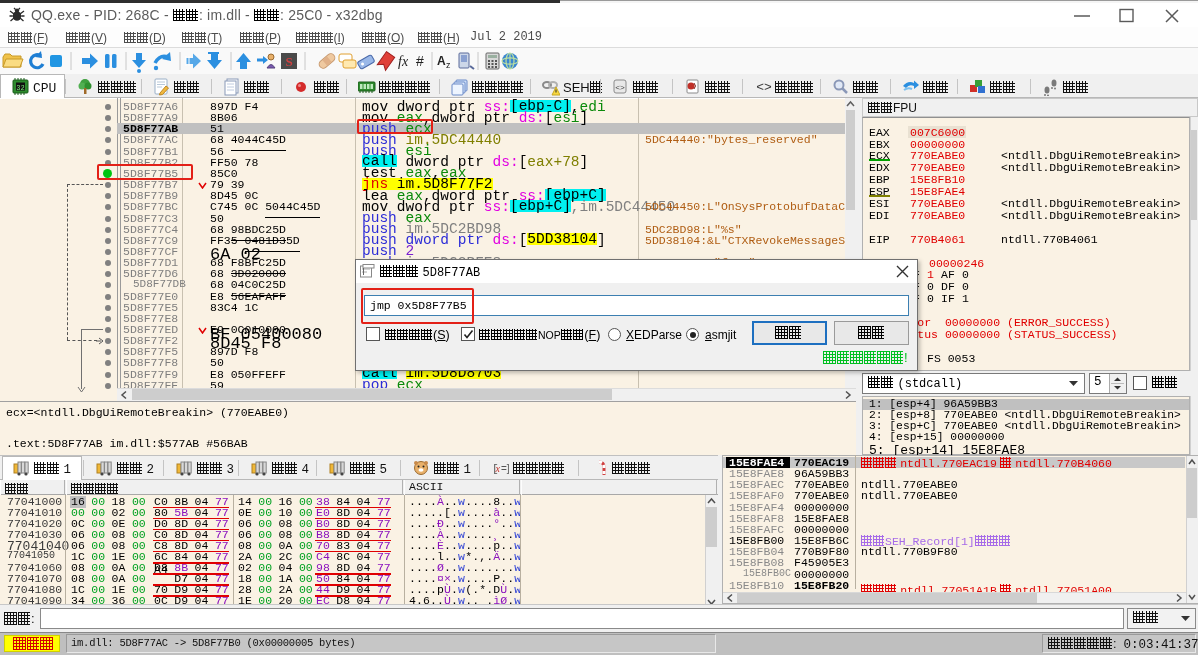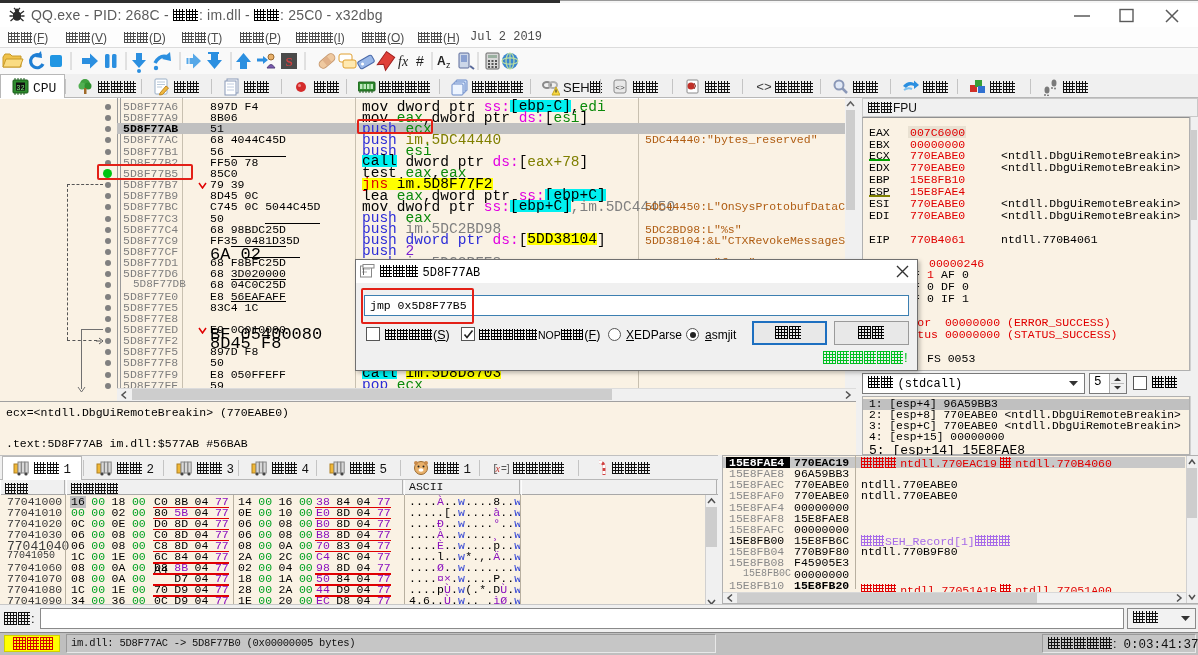--- a/index.html
+++ b/index.html
@@ -1,21 +1,21 @@
 <!DOCTYPE html>
 <html><head><meta charset="utf-8"><style>
 *{margin:0;padding:0;box-sizing:border-box}
 html,body{width:1198px;height:655px;overflow:hidden}
 body{font-family:"Liberation Sans",sans-serif;position:relative;background:#f0f0f0}
 .a{position:absolute}
 .mono{font-family:"Liberation Mono",monospace;white-space:pre;line-height:1.05}
 .z{display:inline-block;background:
  repeating-linear-gradient(0deg,var(--zc,#000) 0 1px,transparent 1px 3px),
  repeating-linear-gradient(90deg,var(--zc,#000) 0 1px,transparent 1px 3px);}
-.ub{display:inline-block;vertical-align:top;height:23px;border-bottom:1px solid #000}
+.ub{display:inline-block;vertical-align:top;height:17px;border-bottom:1px solid #000}
 .zb .z{background:
  repeating-linear-gradient(0deg,var(--zc,#000) 0 1.3px,transparent 1.3px 3px),
  repeating-linear-gradient(90deg,var(--zc,#000) 0 1.3px,transparent 1.3px 3px);}
 </style></head><body>
 <div class="a" style="left:0;top:0;width:1198px;height:3px;background:#f5f5f5;border-top:1px solid #9a9a9a"></div>
 <div class="a" style="left:0;top:0;width:560px;height:3px;background:#2e2e2e"></div>
 <div class="a" style="left:0;top:3px;width:1198px;height:24px;background:#ffffff"></div>
 <svg class="a" style="left:9px;top:7px" width="16" height="15" viewBox="0 0 16 15">
     <ellipse cx="8" cy="9" rx="4.2" ry="4.8" fill="#2b2b2b"></ellipse>
     <circle cx="8" cy="3.6" r="2.2" fill="#2b2b2b"></circle>

